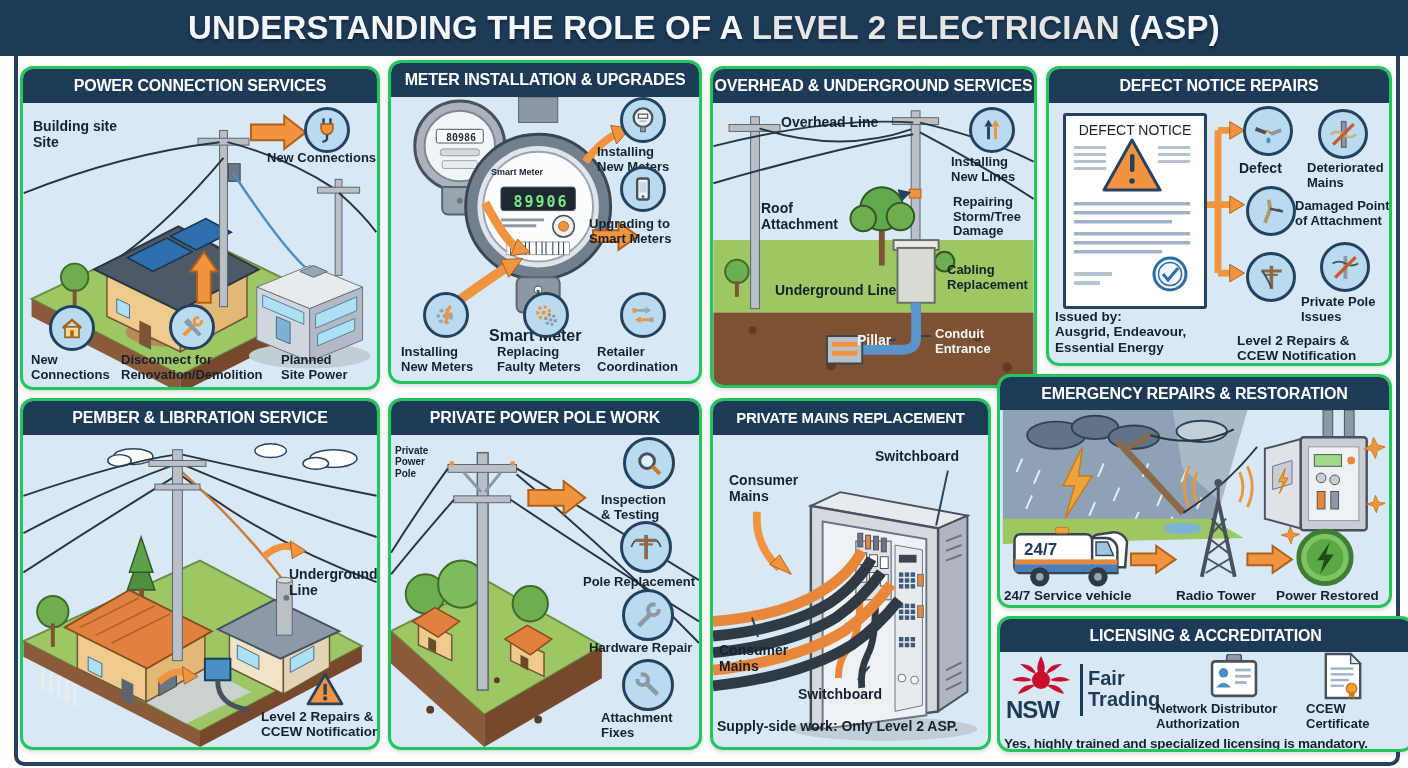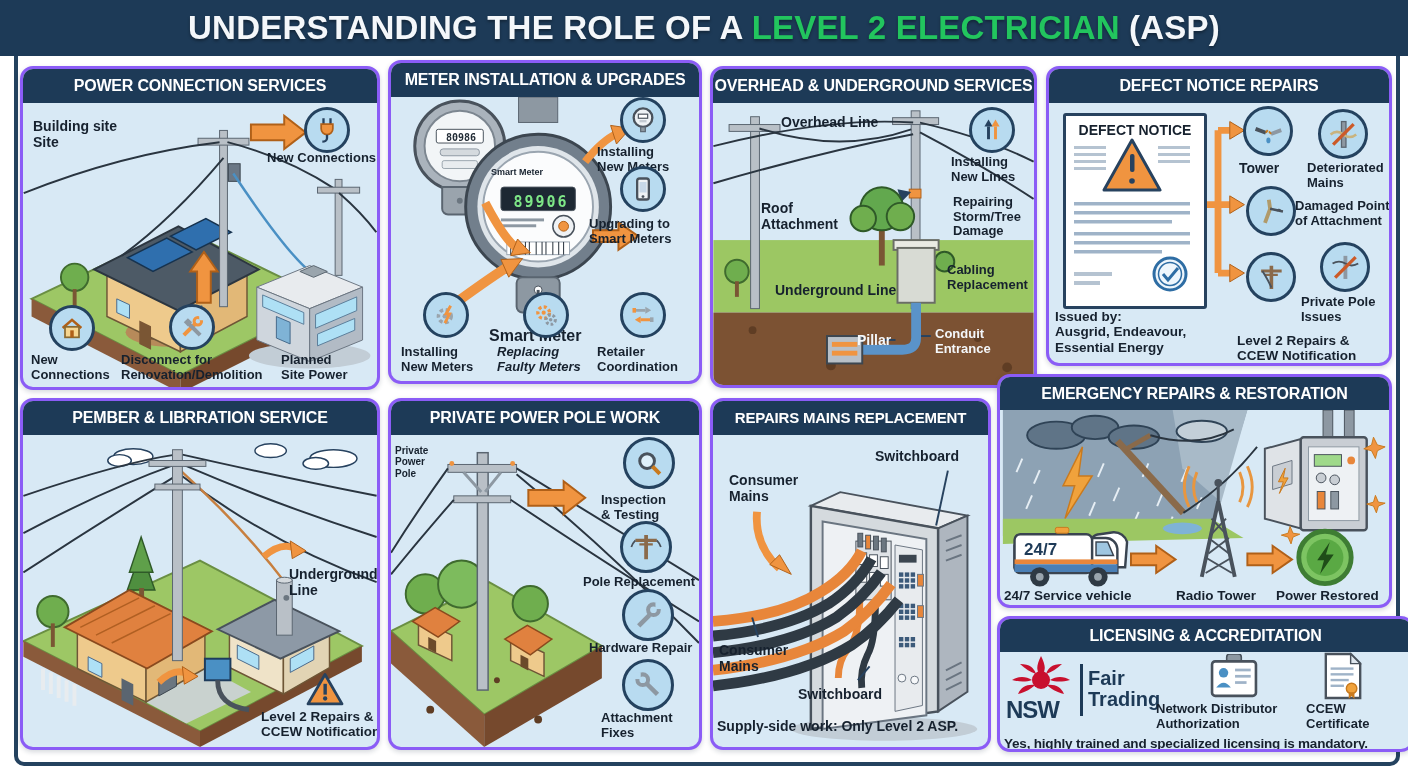--- a/index.html
+++ b/index.html
@@ -2,37 +2,37 @@
 <html><head>
 <meta charset="utf-8">
 <style>
   html,body{margin:0;padding:0;}
   body{width:1408px;height:768px;position:relative;background:#ffffff;
        font-family:"Liberation Sans","DejaVu Sans",sans-serif;overflow:hidden;}
   .hdr{position:absolute;left:0;top:0;width:1408px;height:56px;background:#1d3a57;
        display:flex;align-items:center;justify-content:center;z-index:3;}
   .hdr-title{font-size:33px;font-weight:800;color:#f4f7fa;letter-spacing:.2px;
        text-shadow:0 2px 3px rgba(0,0,0,.35);white-space:nowrap;}
-  .hdr-title .hl{color:#22c55e;}
+  .hdr-title .hl{color:#e5e5e5;}
   .frame{position:absolute;left:14px;top:46px;width:1378px;height:712px;
        border:4px solid #24425f;border-radius:10px;z-index:0;}
-  .panel{position:absolute;background:#d8e9f5;border:3px solid #8b5cf6;border-radius:13px;
+  .panel{position:absolute;background:#d8e9f5;border:3px solid #22c55e;border-radius:13px;
        overflow:hidden;z-index:2;box-shadow:0 2px 5px rgba(20,40,60,.18);box-sizing:border-box;}
   .phead{position:absolute;left:0;top:0;right:0;height:34px;background:#1d3a57;color:#fff;
        font-weight:800;font-size:16px;text-align:center;line-height:34px;letter-spacing:-.2px;}
   .pbody{position:absolute;left:0;top:34px;right:0;bottom:0;}
   .pbody.sh{top:33px;}
   .scene{position:absolute;left:0;top:0;width:100%;height:100%;}
   .lbl{position:absolute;font-weight:700;color:#16212e;font-size:13px;line-height:1.13;
        text-align:left;white-space:pre-line;}
   .chip{position:absolute;border-radius:50%;background:#b8dbf0;border:3px solid #24425f;
        box-sizing:border-box;display:flex;align-items:center;justify-content:center;}
   .chip svg{width:70%;height:70%;}
   .doc{position:absolute;background:#ffffff;border:3px solid #27425f;border-radius:3px;}
-  .doc-title{position:absolute;left:0;right:0;top:6px;text-align:center;font-weight:700;
+  .doc-title{position:absolute;left:0;right:0;top:6px;text-align:center;font-weight:400;
        font-size:14px;color:#16212e;}
   .digits{position:absolute;font-family:"DejaVu Sans Mono",monospace;font-weight:700;
        text-align:center;}
   .footline{font-weight:800;color:#16212e;}
 </style>
 </head>
 <body>
 
 <div class="hdr">
   <div class="hdr-title"><span>UNDERSTANDING THE ROLE OF A</span> <span class="hl">LEVEL 2 ELECTRICIAN</span> <span>(ASP)</span></div>
@@ -191,21 +191,21 @@
           <path d="M6 8 h8" stroke="#9aa5ad" stroke-width="2.5"></path>
           <polygon points="14,5 19,8 14,11" fill="#9aa5ad"></polygon>
           <rect x="3" y="6" width="3" height="4" fill="#f09440"></rect>
           <path d="M18 16 h-8" stroke="#f09440" stroke-width="2.5"></path>
           <polygon points="10,13 5,16 10,19" fill="#f09440"></polygon>
           <rect x="18" y="14" width="3" height="4" fill="#9aa5ad"></rect>
         </svg>
     </div>
     <div class="lbl" style="left:10px;top:248px;width:92px;">Installing
 New Meters</div>
-    <div class="lbl" style="left:106px;top:248px;width:100px;font-style:italic;">Replacing
+    <div class="lbl" style="left:106px;top:248px;width:100px;">Replacing
 Faulty Meters</div>
     <div class="lbl" style="left:206px;top:248px;width:94px;">Retailer
 Coordination</div>
   </div>
 </div>
 
 <div class="panel" style="left:710px;top:66px;width:327px;height:322px;">
   <div class="phead">OVERHEAD &amp; UNDERGROUND SERVICES</div>
   <div class="pbody">
     <svg class="scene" viewBox="0 0 327 288">
@@ -314,21 +314,21 @@
           <ellipse cx="12" cy="19" rx="1.6" ry="2.2" fill="#4a90c4"></ellipse>
         </svg>
     </div>
     <div class="chip" style="left:269px;top:6px;width:50px;height:50px;">
       <svg viewBox="0 0 24 24">
           <rect x="10.5" y="2" width="3.5" height="20" fill="#8d98a2" stroke="#5a6570" stroke-width="1"></rect>
           <path d="M2 12 Q7 8 12 12 T22 12" stroke="#c9b37e" stroke-width="2" fill="none"></path>
           <path d="M4 20 L20 4" stroke="#cc5a28" stroke-width="2.6"></path>
         </svg>
     </div>
-    <div class="lbl" style="left:190px;top:58px;width:60px;font-size:14px;">Tower</div>
+    <div class="lbl" style="left:190px;top:58px;width:60px;font-size:14px;">Defect</div>
     <div class="lbl" style="left:258px;top:58px;width:84px;">Deteriorated
 Mains</div>
     <div class="chip" style="left:197px;top:83px;width:50px;height:50px;">
       <svg viewBox="0 0 24 24">
           <path d="M7 21 L11 10 L10 3" stroke="#b09a6a" stroke-width="3" fill="none"></path>
           <path d="M11 10 L21 12" stroke="#49525c" stroke-width="2"></path>
           <path d="M16 11.5 q2 -1.5 3 0" stroke="#49525c" stroke-width="1.5" fill="none"></path>
         </svg>
     </div>
     <div class="lbl" style="left:246px;top:96px;width:98px;">Damaged Point
@@ -486,21 +486,21 @@
           <circle cx="8" cy="8" r="4" fill="none" stroke="#8d98a2" stroke-width="3"></circle>
           <rect x="0.5" y="2.5" width="6" height="5" fill="#b8dbf0"></rect>
         </svg>
     </div>
     <div class="lbl" style="left:210px;top:276px;width:96px;">Attachment
 Fixes</div>
   </div>
 </div>
 
 <div class="panel" style="left:710px;top:398px;width:281px;height:352px;">
-  <div class="phead" style="font-size:15px;">REPAIRS MAINS REPLACEMENT</div>
+  <div class="phead" style="font-size:15px;">PRIVATE MAINS REPLACEMENT</div>
   <div class="pbody">
     <svg class="scene" viewBox="0 0 281 318">
       <ellipse cx="175" cy="300" rx="95" ry="12" fill="#c2cdd6"></ellipse>
       <polygon points="100,72 130,58 260,82 230,95" fill="#e8ebee" stroke="#49525c" stroke-width="2"></polygon>
       <polygon points="230,95 260,82 260,262 230,282" fill="#aeb6bf" stroke="#49525c" stroke-width="2"></polygon>
       <polygon points="100,72 230,95 230,282 100,300" fill="#d5dade" stroke="#49525c" stroke-width="2.5"></polygon>
       <path d="M238,108 l16,-6 M238,118 l16,-6 M238,128 l16,-6 M238,240 l16,-8 M238,250 l16,-8 M238,260 l16,-8" stroke="#6a7581" stroke-width="2"></path>
       <polygon points="112,88 218,106 218,286 112,300" fill="#eef1f4" stroke="#6a7581" stroke-width="2"></polygon>
       <g stroke="#49525c" stroke-width="1">
         <rect x="146" y="108" width="36" height="60" fill="#dfe3e7"></rect>

